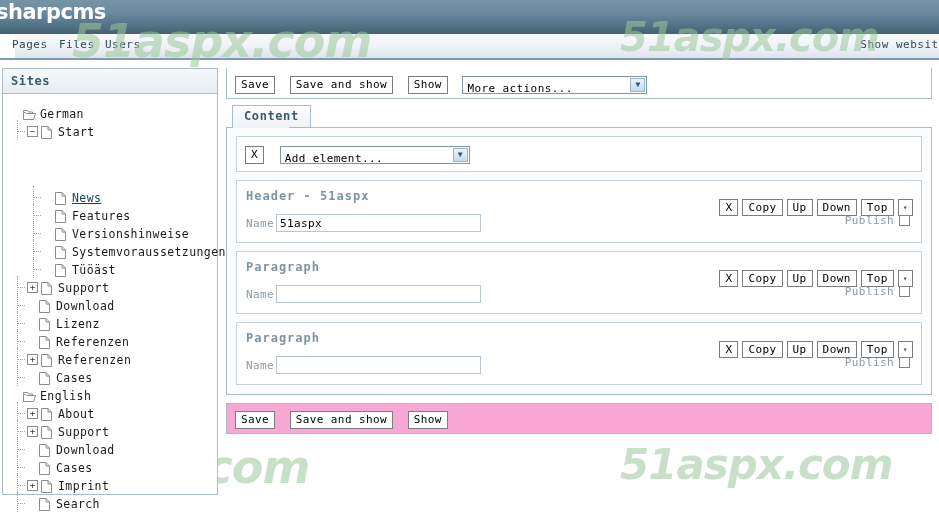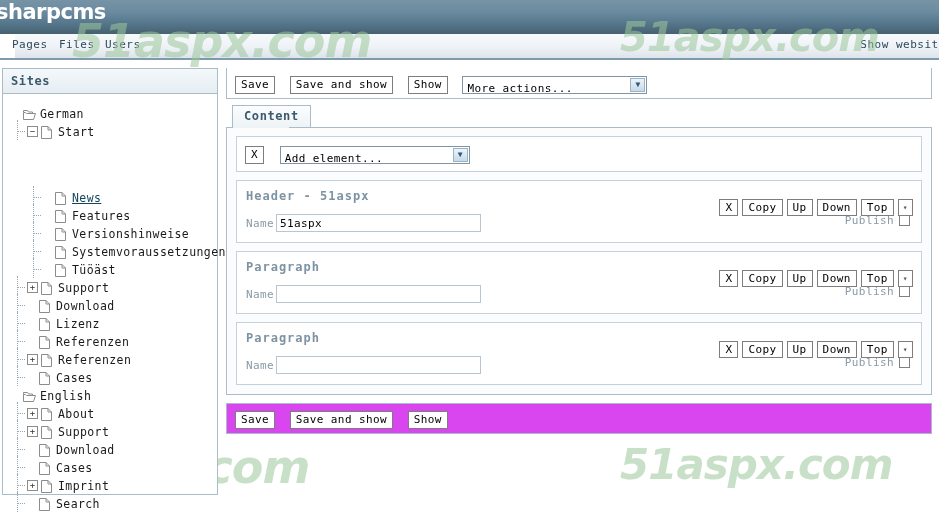--- a/index.html
+++ b/index.html
@@ -154,21 +154,21 @@
     line-height:17px; color:#000; box-sizing:border-box; letter-spacing:0.4px;
     overflow:hidden; white-space:nowrap;
   }
   .erow .pub { position:absolute; right:2px; top:1px; font-size:11px; color:#8a9aa6; letter-spacing:0.4px; }
   .erow .cbx {
     display:inline-block; width:11px; height:11px; border:1px solid #808080;
     background:#fff; vertical-align:middle; margin-left:5px; box-sizing:border-box;
   }
 
   #toolbar-bottom {
-    border:1px solid #a9bdc9; background:#d946ef; margin-top:8px;
+    border:1px solid #a9bdc9; background:#f9a8d4; margin-top:8px;
     padding:6px 8px; box-sizing:border-box; height:31px;
   }
 </style>
 </head>
 <body>
 
 <div id="root">
 
   <div id="topbar">
     <div id="logo">sharpcms</div>

